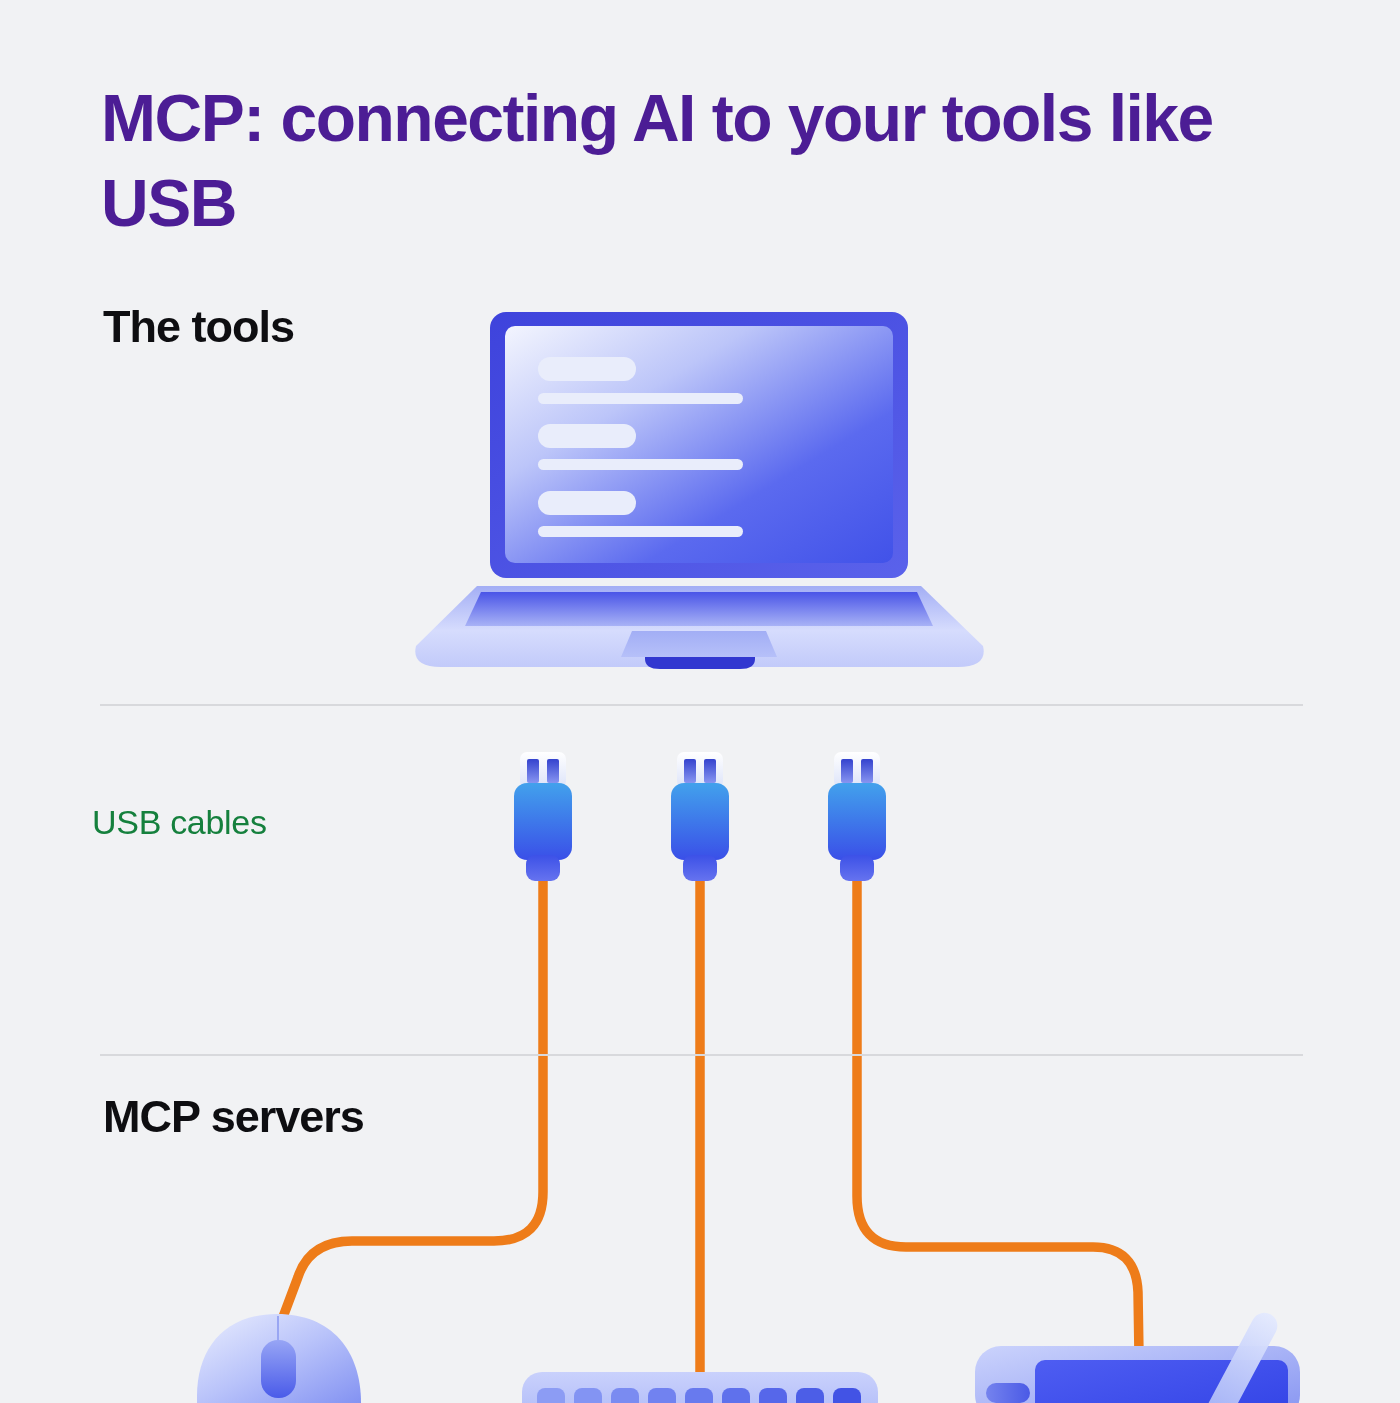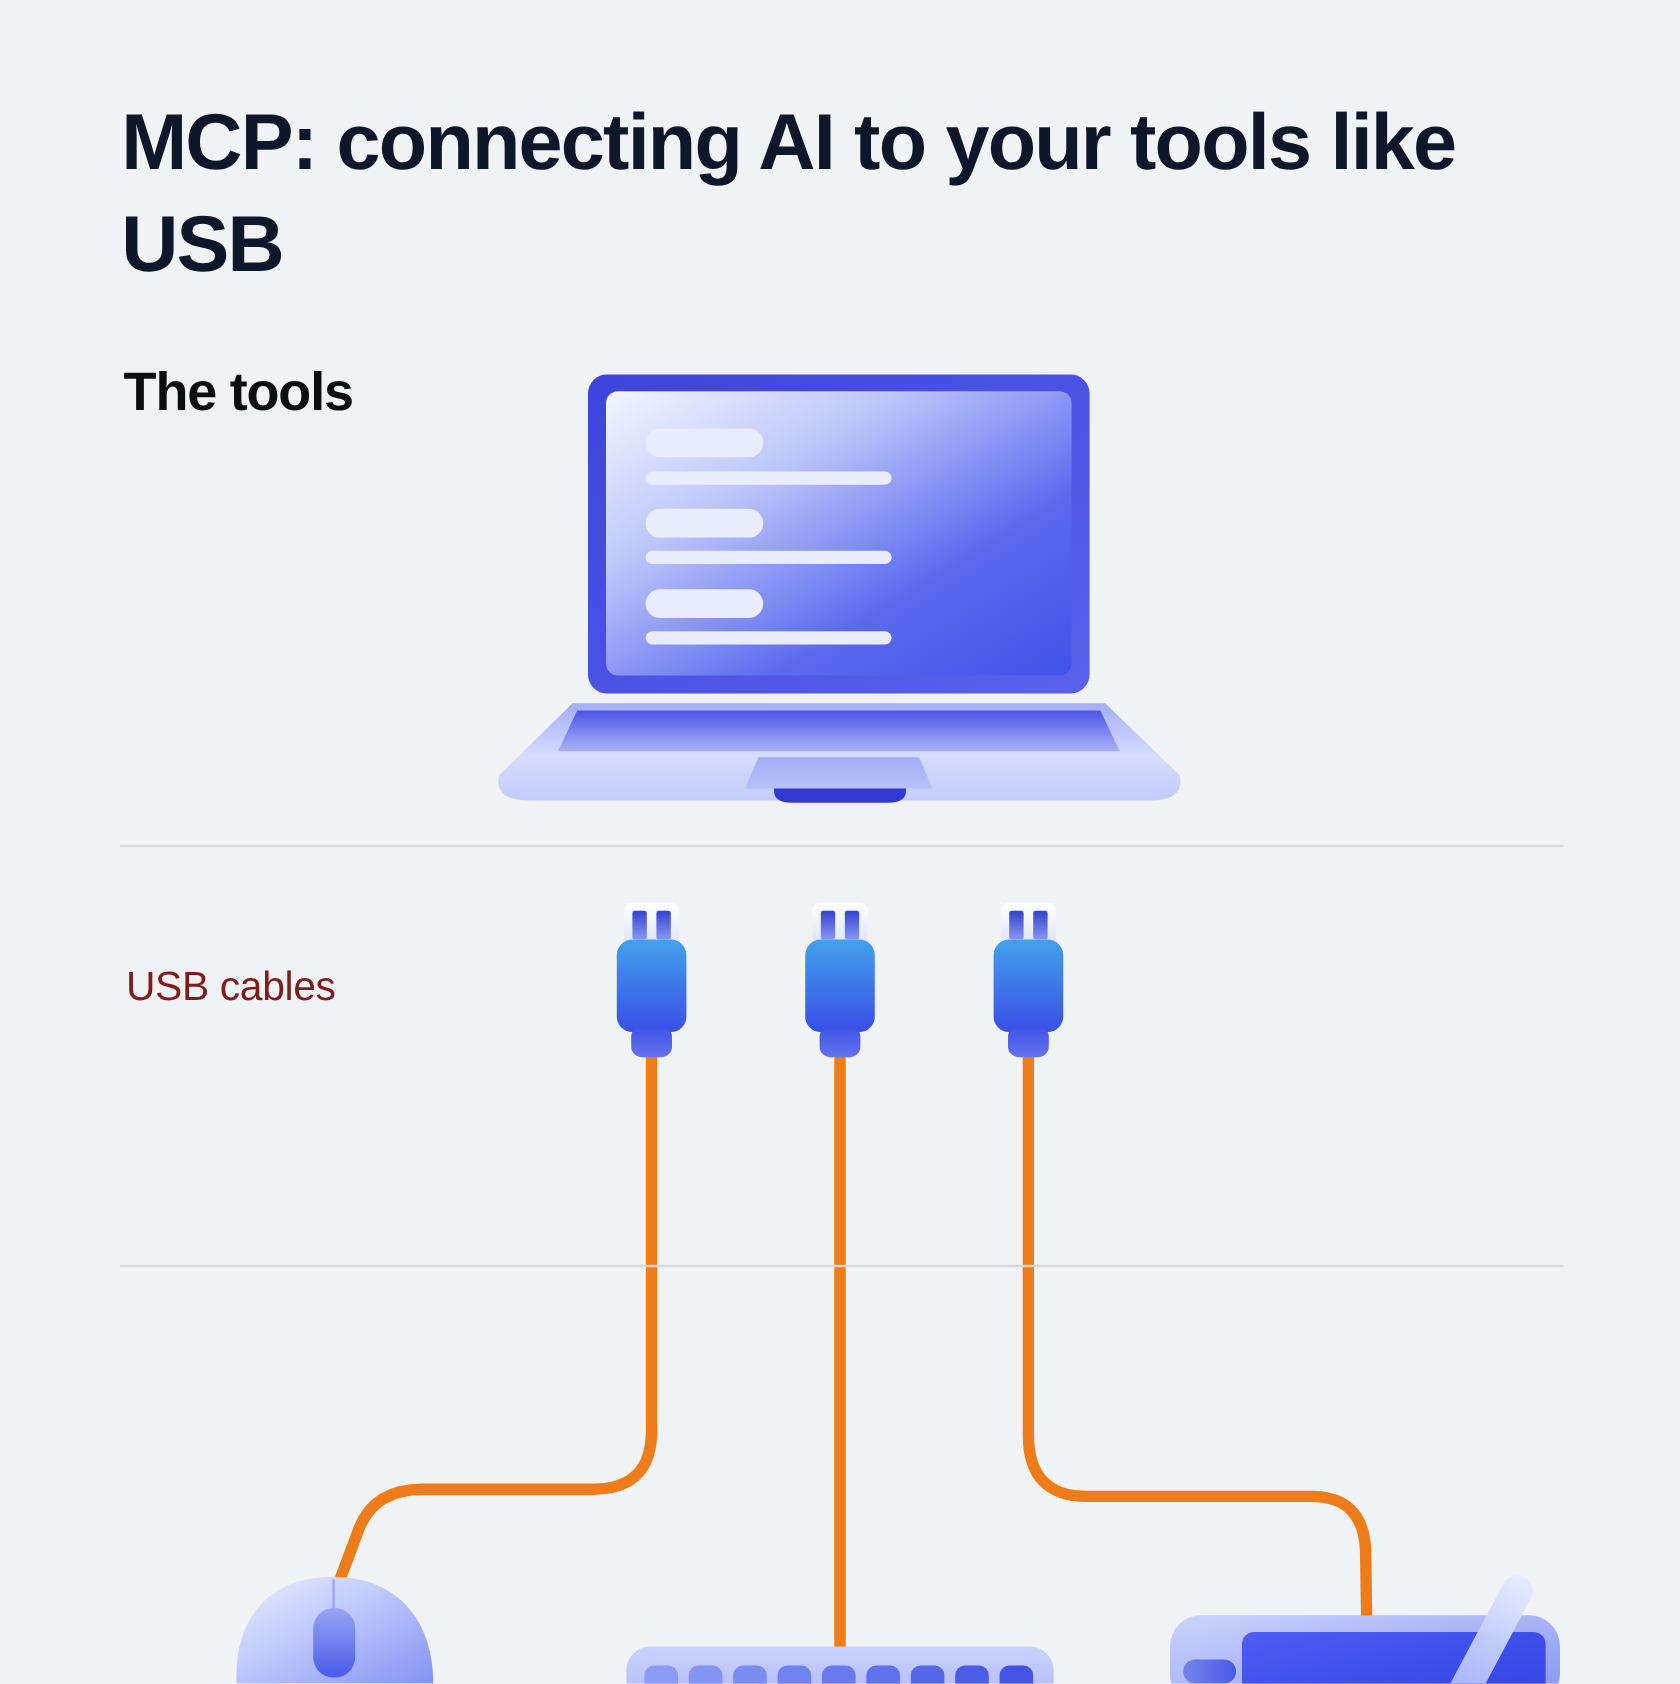--- a/index.html
+++ b/index.html
@@ -8,31 +8,31 @@
     background:#F1F2F4;
     font-family:"Liberation Sans",sans-serif;
     position:relative;overflow:hidden;
     color:#0E0E11;
   }
   .canvas{position:absolute;inset:0;}
   svg.art{position:absolute;left:0;top:0;}
   .title{
     position:absolute;left:101px;top:76px;width:1220px;
     font-size:66px;font-weight:600;letter-spacing:-1.5px;
-    line-height:1.29;color:#0f172a;
+    line-height:1.29;color:#4c1d95;
   }
   .heading{
     position:absolute;left:103px;
     font-size:45px;font-weight:700;letter-spacing:-1px;
     line-height:1.1;color:#0E0E11;
   }
   .subheading{
-    position:absolute;left:105px;
+    position:absolute;left:92px;
     font-size:34px;font-weight:400;letter-spacing:-0.3px;
-    line-height:1.15;color:#7f1d1d;
+    line-height:1.15;color:#15803d;
   }
   .divider{
     position:absolute;left:100px;width:1203px;height:2px;
     background:#D8D9DC;
   }
 </style>
 </head>
 <body>
 
 <div class="canvas">
@@ -178,14 +178,15 @@
   <div class="title">MCP: connecting AI to your tools like USB</div>
 
   <div class="heading" style="top:302px">The tools</div>
 
   <div class="divider" style="top:704px"></div>
 
   <div class="subheading" style="top:803px">USB cables</div>
 
   <div class="divider" style="top:1054px"></div>
 
+  <div class="heading" style="top:1092px">MCP servers</div>
 
 </div>
 
 </body></html>

